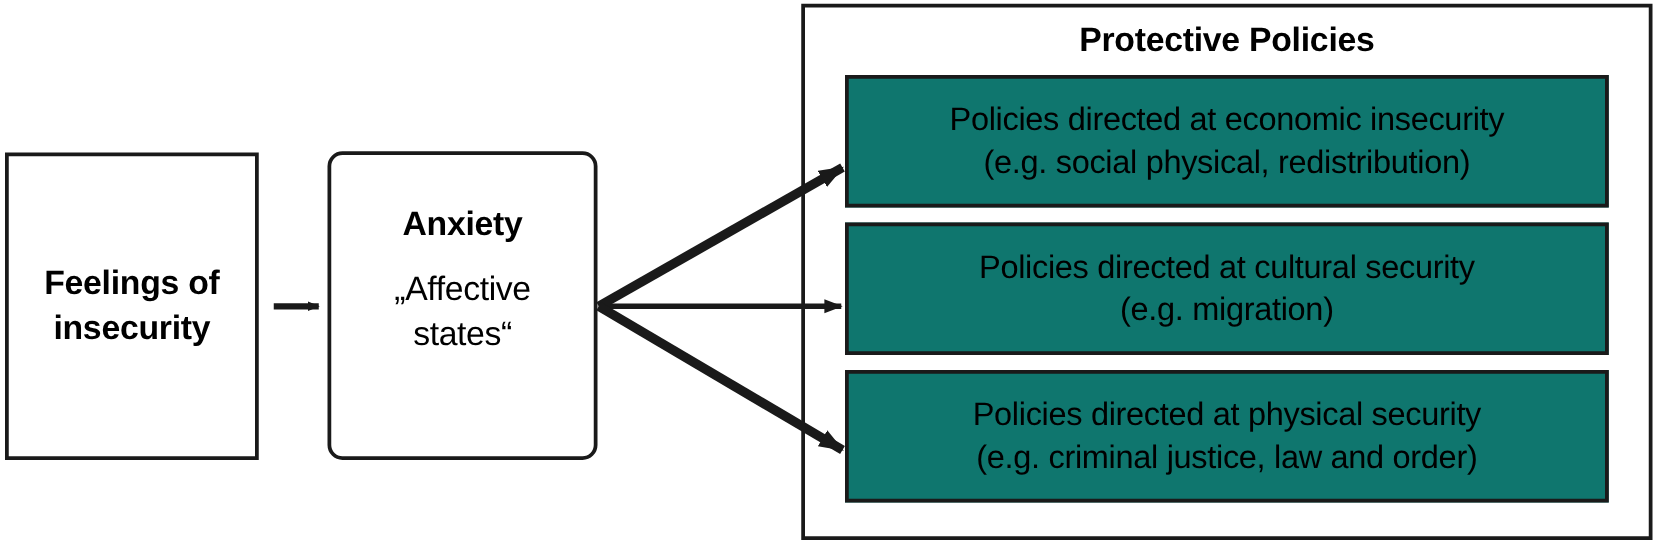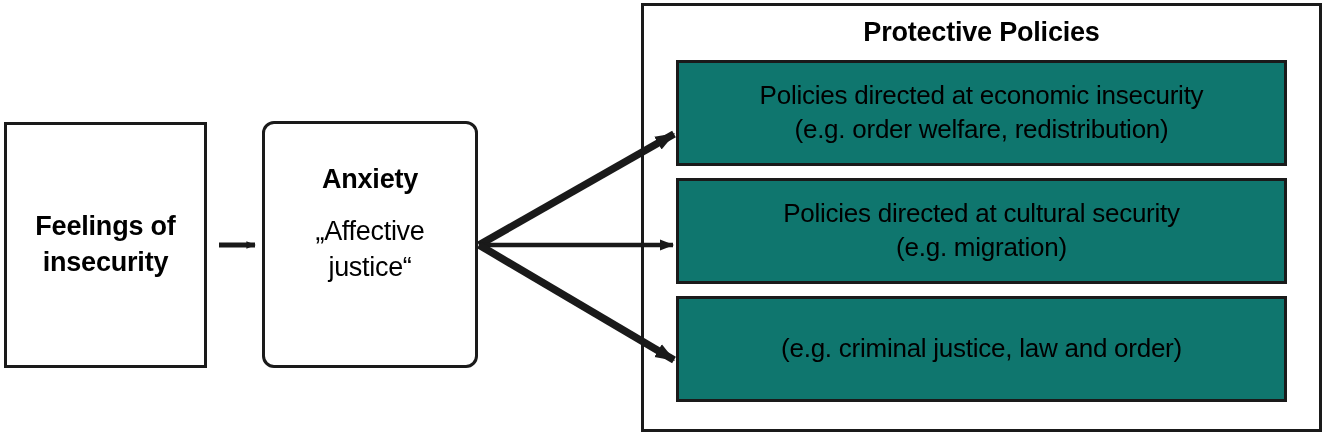--- a/index.html
+++ b/index.html
@@ -134,39 +134,40 @@
     <div class="node-title">
       <span class="policy-line">Feelings of</span>
       <span class="policy-line">insecurity</span>
     </div>
   </div>
 
   <div class="node" id="box-anxiety">
     <div class="node-title">Anxiety</div>
     <div class="node-sub">
       <span class="policy-line">„Affective</span>
-      <span class="policy-line">justice“</span>
+      <span class="policy-line">states“</span>
     </div>
   </div>
 
   <div class="node" id="box-policies">
     <div id="policies-heading">Protective Policies</div>
     <div id="policy-list">
 
       <div class="policy-item">
         <span class="policy-line">Policies directed at economic insecurity</span>
-        <span class="policy-line">(e.g. order welfare, redistribution)</span>
+        <span class="policy-line">(e.g. social physical, redistribution)</span>
       </div>
 
       <div class="policy-item">
         <span class="policy-line">Policies directed at cultural security</span>
         <span class="policy-line">(e.g. migration)</span>
       </div>
 
       <div class="policy-item">
+        <span class="policy-line">Policies directed at physical security</span>
         <span class="policy-line">(e.g. criminal justice, law and order)</span>
       </div>
 
     </div>
   </div>
 
   <svg id="connectors" viewBox="0 0 1328 438">
     <defs>
       <marker id="ah-thin" markerWidth="10" markerHeight="10" refX="8.6" refY="4" orient="auto" markerUnits="userSpaceOnUse">
         <path d="M0,0.2 L9.4,4 L0,7.8 z" fill="#1a1a1a"></path>

